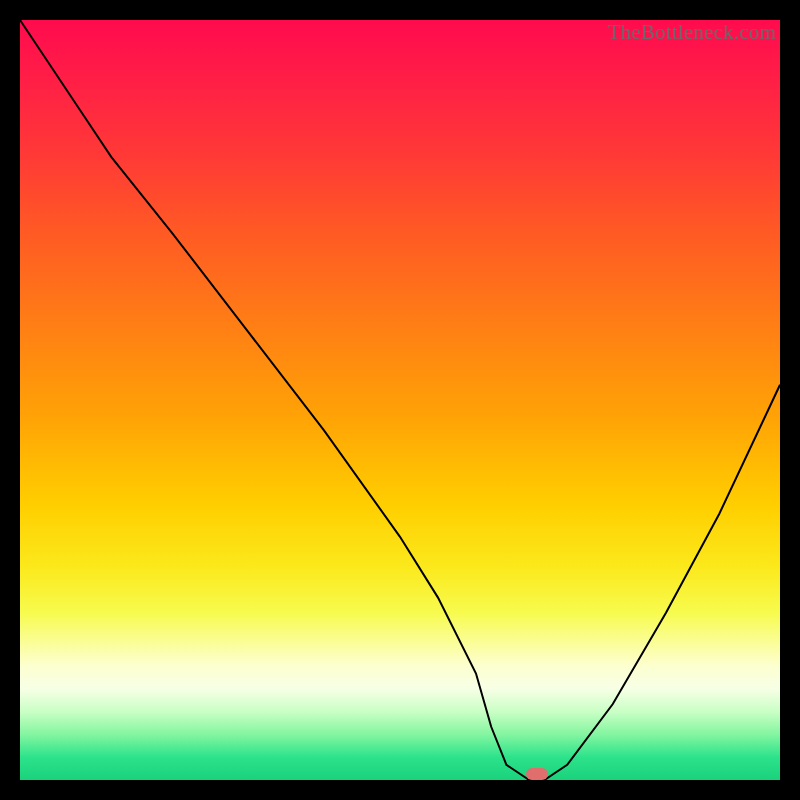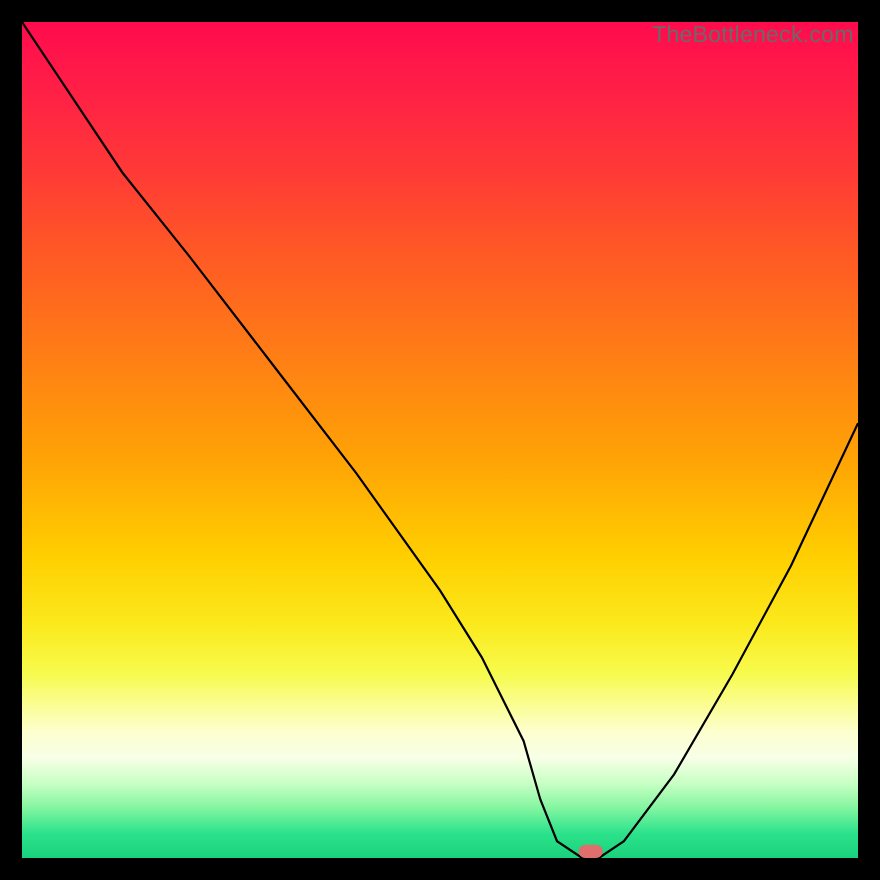--- a/index.html
+++ b/index.html
@@ -9,20 +9,21 @@
     height: 800px;
     overflow: hidden;
     background: #000;
     font-family: Arial, Helvetica, sans-serif;
   }
   .frame {
     position: relative;
     width: 800px;
     height: 800px;
     background: #000;
+    font-family: Liberation Serif, serif;
   }
   .plot-area {
     position: absolute;
     left: 20px;
     top: 20px;
     width: 760px;
     height: 760px;
     
     background: linear-gradient(
       to bottom,

